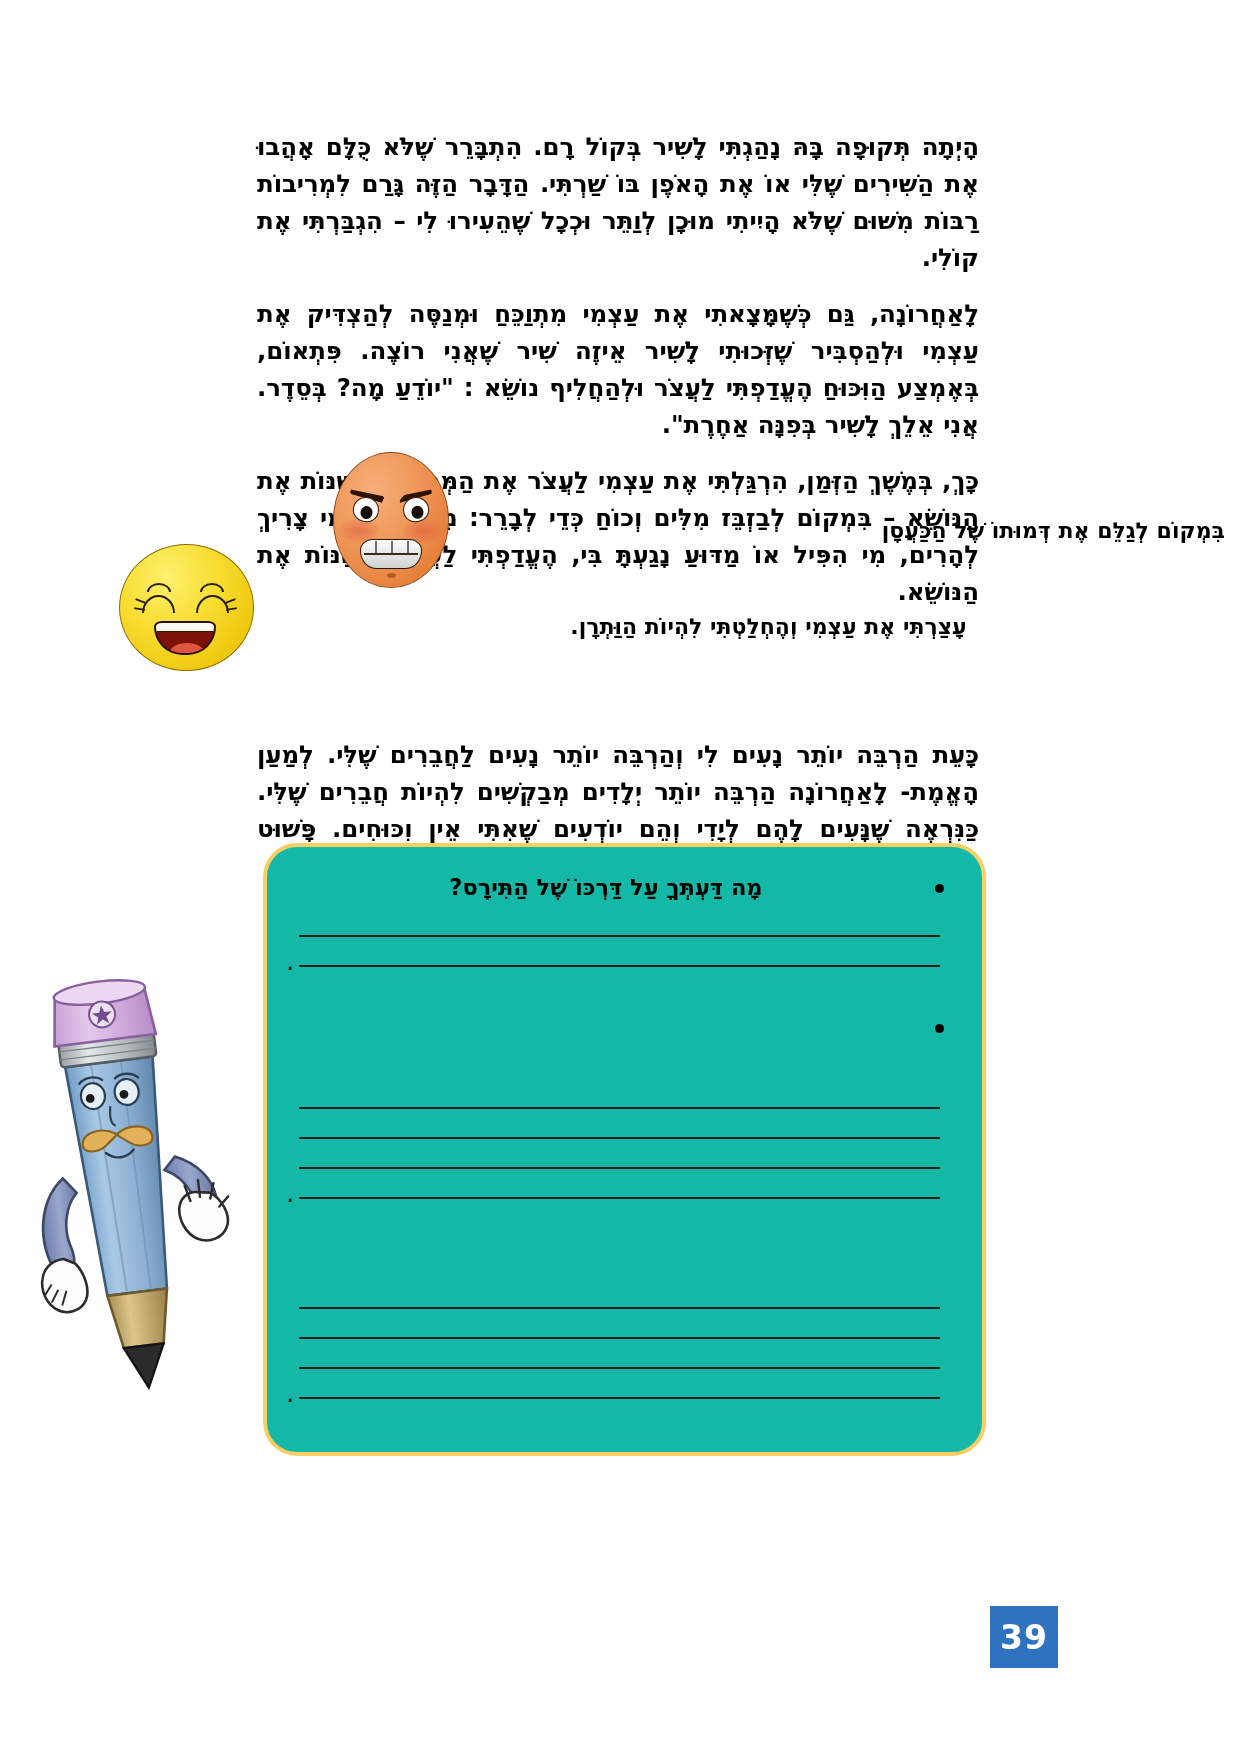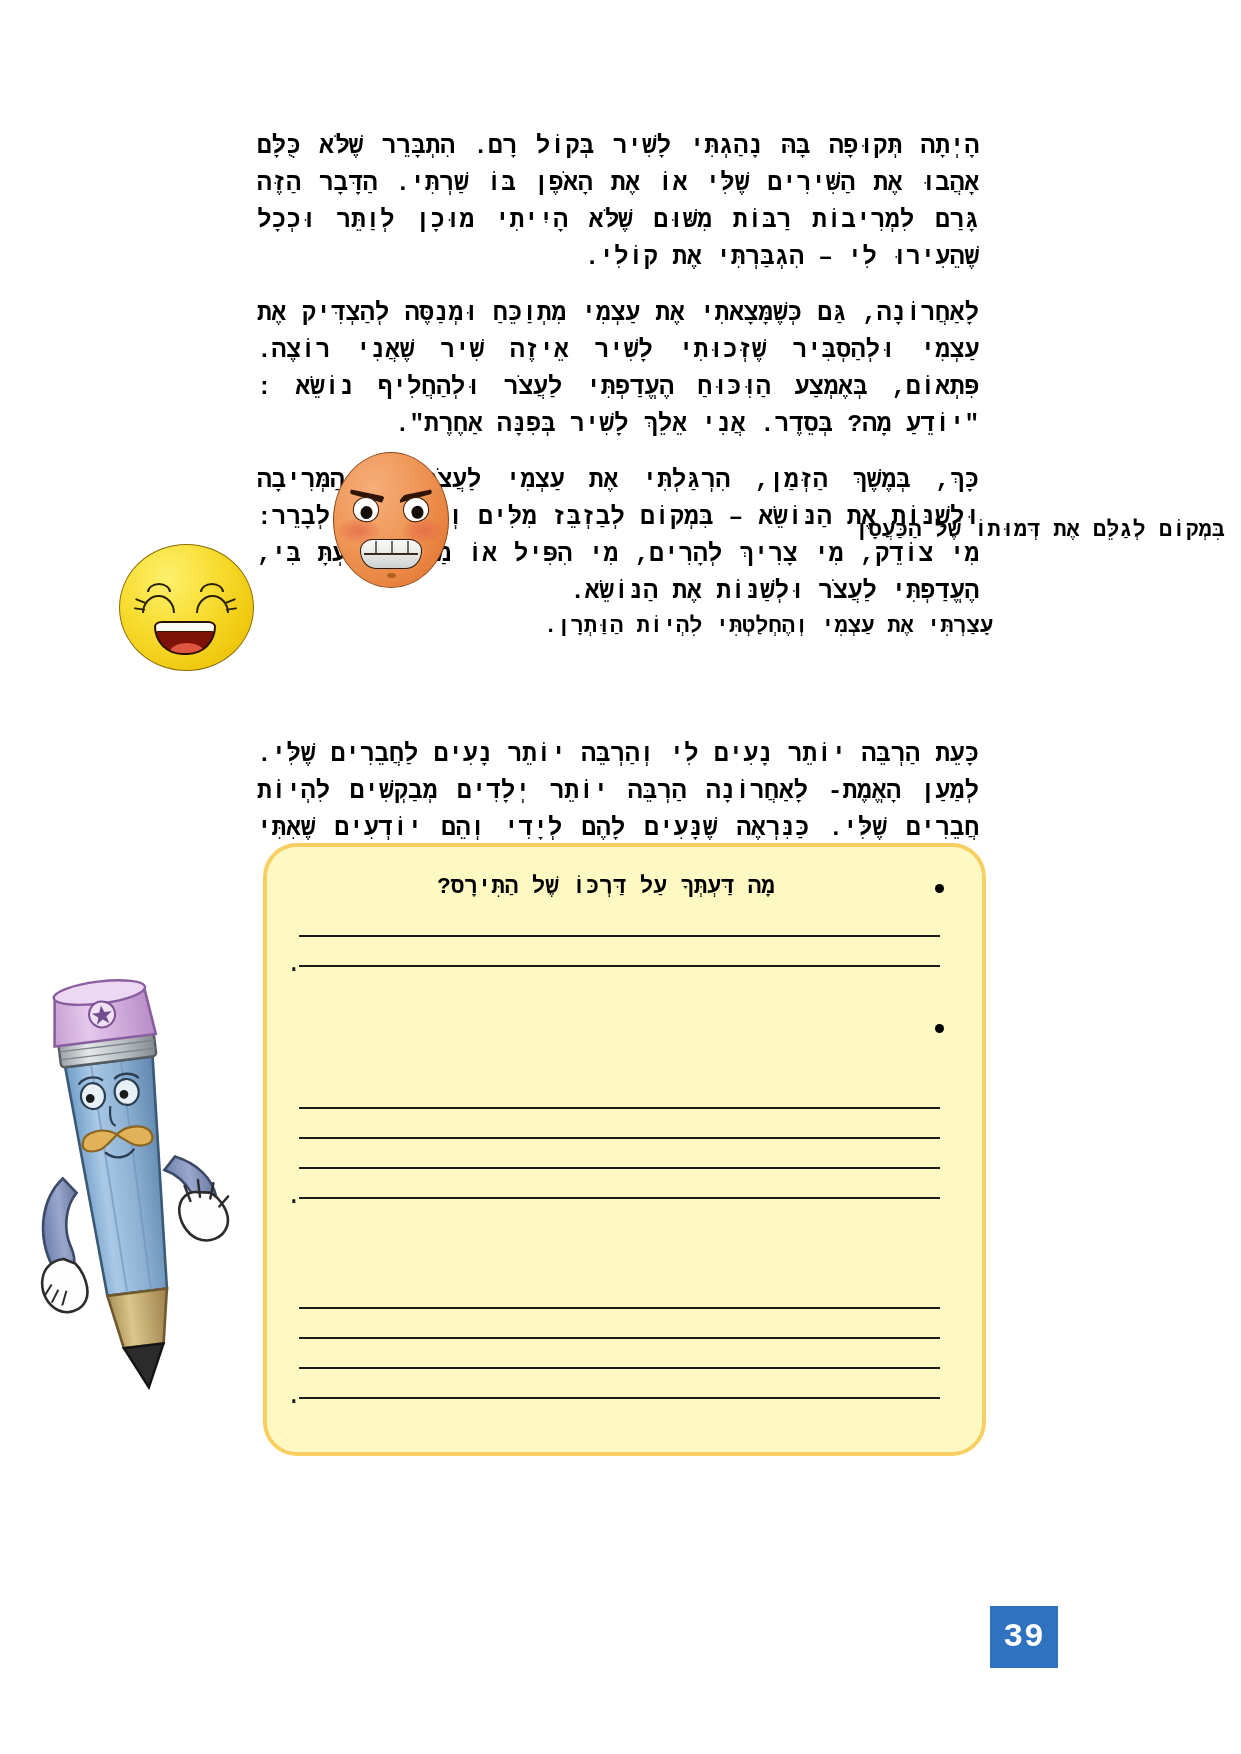--- a/index.html
+++ b/index.html
@@ -13,21 +13,20 @@
     position: relative;
     font-family: "DejaVu Sans", "Liberation Sans", sans-serif;
     color: #000000;
     overflow: hidden;
   }
 
   .page {
     position: absolute;
     inset: 0;
     background: #ffffff;
-    font-family: Liberation Mono, monospace;
   }
 
   
   .article {
     position: absolute;
     top: 128px;
     right: 262px;
     width: 722px;
     direction: rtl;
     text-align: justify;
@@ -213,21 +212,21 @@
     direction: rtl;
   }
 
   
   .qbox {
     position: absolute;
     left: 263px;
     top: 843px;
     width: 723px;
     height: 613px;
-    background: #fef9c3;
+    background: #14b8a6;
     border: 4px solid #f8cf62;
     border-radius: 34px;
     direction: rtl;
   }
   .qitem { position: absolute; left: 0; right: 0; }
   .qrow {
     display: flex;
     flex-direction: row;
     align-items: flex-start;
     padding: 0 38px 0 26px;

